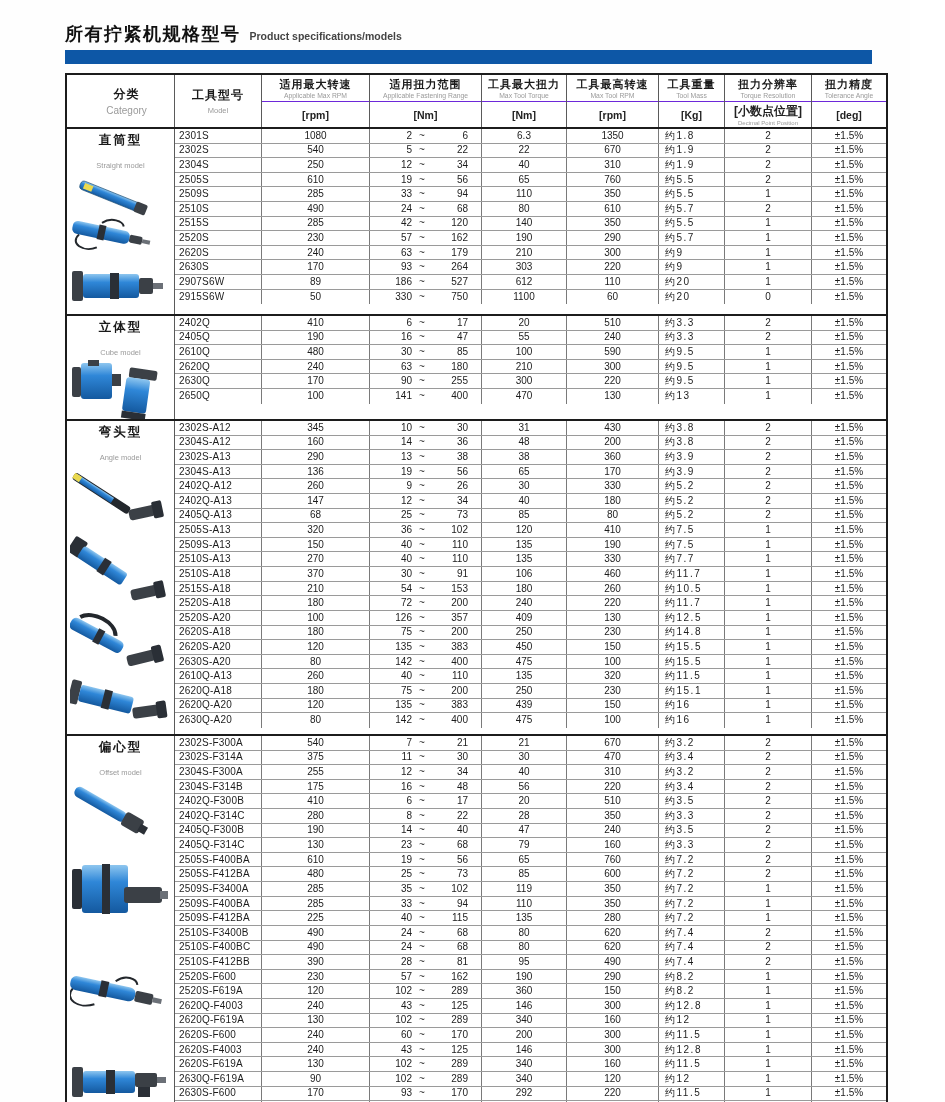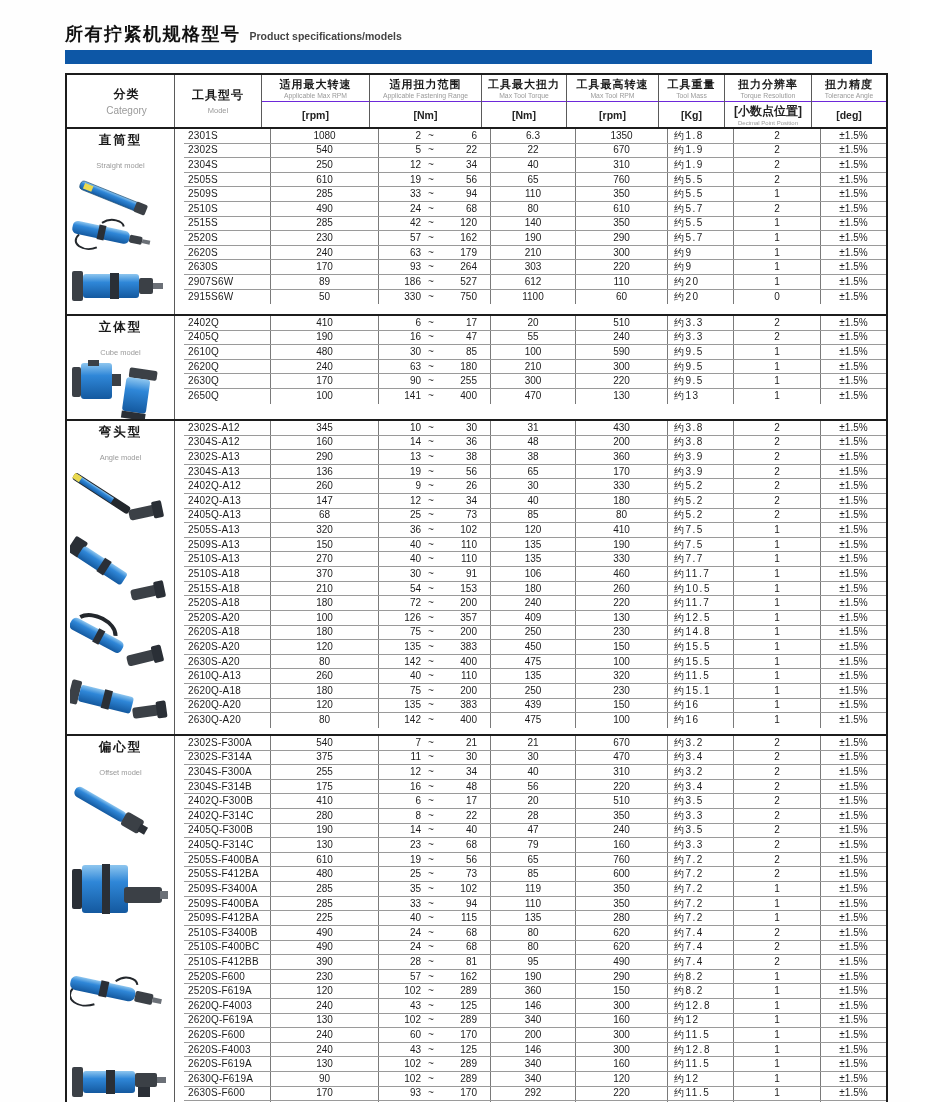--- a/index.html
+++ b/index.html
@@ -31,21 +31,21 @@
   .hc:last-child { border-right: none; }
   .hc .full { flex: 1; display: flex; flex-direction: column; align-items: center; justify-content: center; gap: 2px; }
   .hc .top { height: 27px; border-bottom: 1px solid #6d28d9; display: flex; flex-direction: column; align-items: center; justify-content: center; }
   .hc .unitbox { flex: 1; display: flex; flex-direction: column; align-items: center; justify-content: center; font-size: 10.5px; font-weight: bold; color: #222; }
   .h-zh { font-size: 11px; font-weight: bold; letter-spacing: 1px; color: #1a1a1a; white-space: nowrap; }
   .h-en { font-size: 6.8px; color: #9a9a9a; white-space: nowrap; }
   .h-unit-sub { font-size: 6px; color: #9a9a9a; font-weight: normal; }
   .res-unit-zh { font-size: 12px; }
 
   
-  .sec { display: flex; border-bottom: 2px solid #1c1c1c; gap: 9px; }
+  .sec { display: flex; border-bottom: 2px solid #1c1c1c; }
   .sec:last-child { border-bottom: none; }
   .catcell { width: 108px; border-right: 1px solid #5a5a5a; text-align: center; padding-top: 3px; overflow: hidden; }
   .cat-zh { font-size: 12.5px; font-weight: bold; letter-spacing: 2px; color: #1a1a1a; }
   .cat-en { font-size: 7.5px; color: #9a9a9a; margin-top: 12px; }
   .catcell svg { display: block; margin: 2px auto 0; }
   .rows { flex: 1; display: flex; flex-direction: column; }
   .row { display: flex; height: 14.62px; border-bottom: 1px solid #9a9a9a; }
   .row:last-child { border-bottom: none; }
   .c { border-right: 1px solid #7a7a7a; display: flex; align-items: center; justify-content: center; font-size: 10px; line-height: 1; color: #1c1c1c; }
   .c:last-child { border-right: none; }

